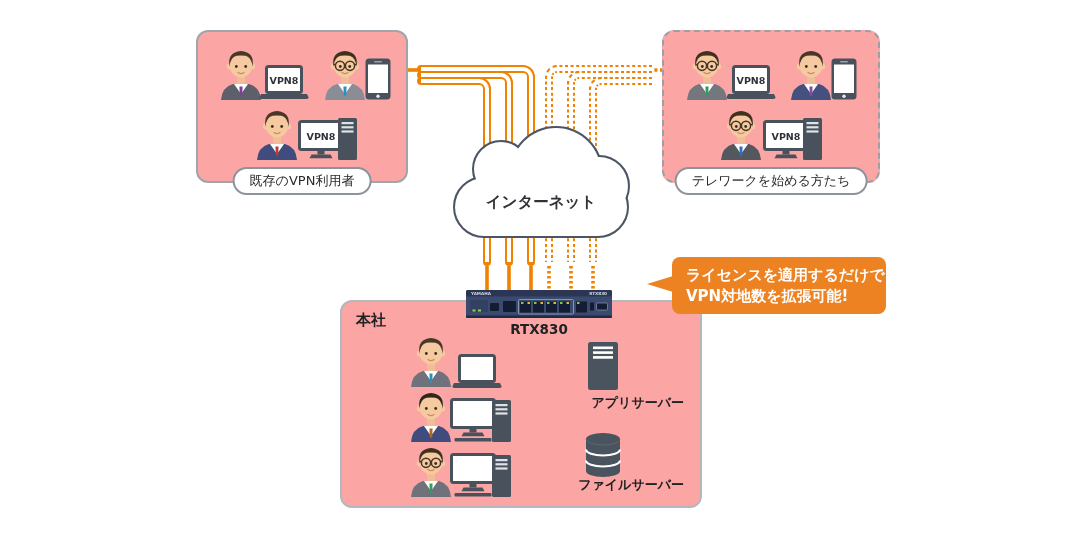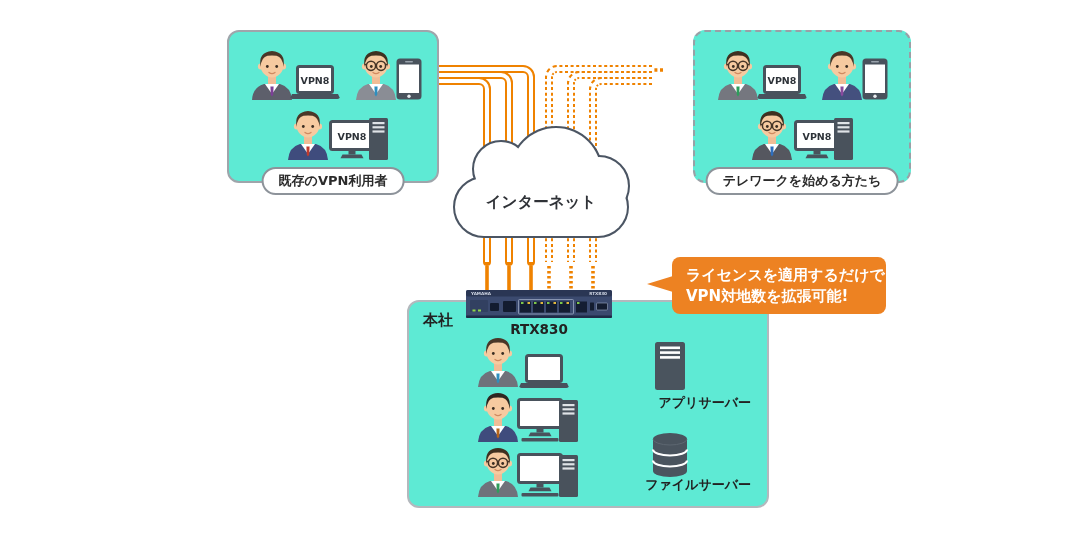--- a/index.html
+++ b/index.html
@@ -11,27 +11,27 @@
   svg{font-family:inherit;}
   #wires{position:absolute;left:0;top:0;z-index:1;}
   .w-pipe{stroke:var(--accent);stroke-width:8;fill:none;stroke-linecap:round;}
   .w-core{stroke:#fff;stroke-width:4;fill:none;stroke-linecap:butt;}
   .w-stub,.w-tail{stroke:var(--accent);stroke-width:3.6;fill:none;stroke-linecap:butt;}
   .dashed{stroke-dasharray:3 2.6;stroke-linecap:butt;}
   .dashed-thin{stroke-dasharray:2.5 2.5;}
   .cl-s{fill:#fff;stroke:var(--cloud);stroke-width:4;}
   .cl-f{fill:#fff;stroke:none;}
   .cloud-text{font-size:15.5px;font-weight:bold;fill:#2f3237;text-anchor:middle;}
-  .box{position:absolute;background:#5eead4;border-radius:12px;z-index:2;box-sizing:border-box;margin-left:31px;}
+  .box{position:absolute;background:#fca5a5;border-radius:12px;z-index:2;box-sizing:border-box;}
   .solid-border{border:2px solid #9fa5ab;}
   .dashed-border{border:2px dashed #9aa0a6;}
   .hq-border{border:2px solid #b3b8bd;}
   .caption{position:absolute;left:50%;bottom:-14px;transform:translateX(-50%);
            background:#fff;border:2px solid #8d939a;border-radius:15px;padding:3px 15px;
-           font-weight:bold;font-size:13px;color:#2b2b2b;white-space:nowrap;}
+           font-weight:normal;font-size:13px;color:#2b2b2b;white-space:nowrap;}
   .fig{position:absolute;line-height:0;}
   .top-label{position:absolute;left:442px;top:42px;width:200px;text-align:center;
              font-weight:bold;font-size:13.5px;color:#333;z-index:2;}
   .hq-title{position:absolute;left:14px;top:9px;font-weight:bold;font-size:15px;color:#222;}
   .server-label{position:absolute;text-align:right;font-weight:bold;font-size:13px;color:#222;white-space:nowrap;}
   .router{position:absolute;left:466px;top:290px;width:146px;height:28px;z-index:3;}
   .router-label{position:absolute;left:466px;top:321px;width:146px;text-align:center;
                 font-weight:bold;font-size:13.5px;color:#222;z-index:3;}
   .callout{position:absolute;left:672px;top:222px;width:214px;height:57px;background:var(--callout);
            border-radius:8px;color:#fff;font-weight:bold;font-size:15px;line-height:1.4;
@@ -240,21 +240,21 @@
     </svg></span>
     <span class="fig" style="left:139px;top:86px"><svg viewBox="0 0 19 42" width="19" height="42">
       <rect width="19" height="42" rx="1.5" fill="#49525c"></rect>
       <rect x="3.5" y="4" width="12" height="2.2" fill="#dfe3e7"></rect>
       <rect x="3.5" y="8.2" width="12" height="2.2" fill="#dfe3e7"></rect>
       <rect x="3.5" y="12.4" width="12" height="2.2" fill="#dfe3e7"></rect>
     </svg></span>
     <div class="caption">テレワークを始める方たち</div>
   </div>
 
-  <div class="box hq-border" style="left:376px;top:300px;width:362px;height:208px;">
+  <div class="box hq-border" style="left:340px;top:300px;width:362px;height:208px;">
     <div class="hq-title">本社</div>
     <span class="fig" style="left:66px;top:31px"><svg viewBox="0 0 46 54" width="46" height="54">
       <path d="M3 54 Q4 41 15 38 L31 38 Q42 41 43 54 Z" fill="#6f727b"></path>
       <rect x="19" y="29" width="8" height="10" fill="#f0bd96"></rect>
       <path d="M16 38 L23 48 L30 38 Z" fill="#fff"></path>
       <path d="M21.4 40.5 h3.2 l-0.4 8.2 l-1.2 1.8 l-1.2 -1.8 Z" fill="#2e8fbf"></path>
       <ellipse cx="11.5" cy="20.5" rx="2.6" ry="3" fill="#f6caa0"></ellipse>
       <ellipse cx="34.5" cy="20.5" rx="2.6" ry="3" fill="#f6caa0"></ellipse>
       <ellipse cx="23" cy="19" rx="11.5" ry="12.5" fill="#f6caa0"></ellipse>
       <path d="M11.5 21 Q9 6 23 5 Q37 6 34.5 21 Q33.5 11 27.5 9.8 Q23 9 18.5 9.8 Q12.5 11 11.5 21 Z" fill="#4a3728"></path>

